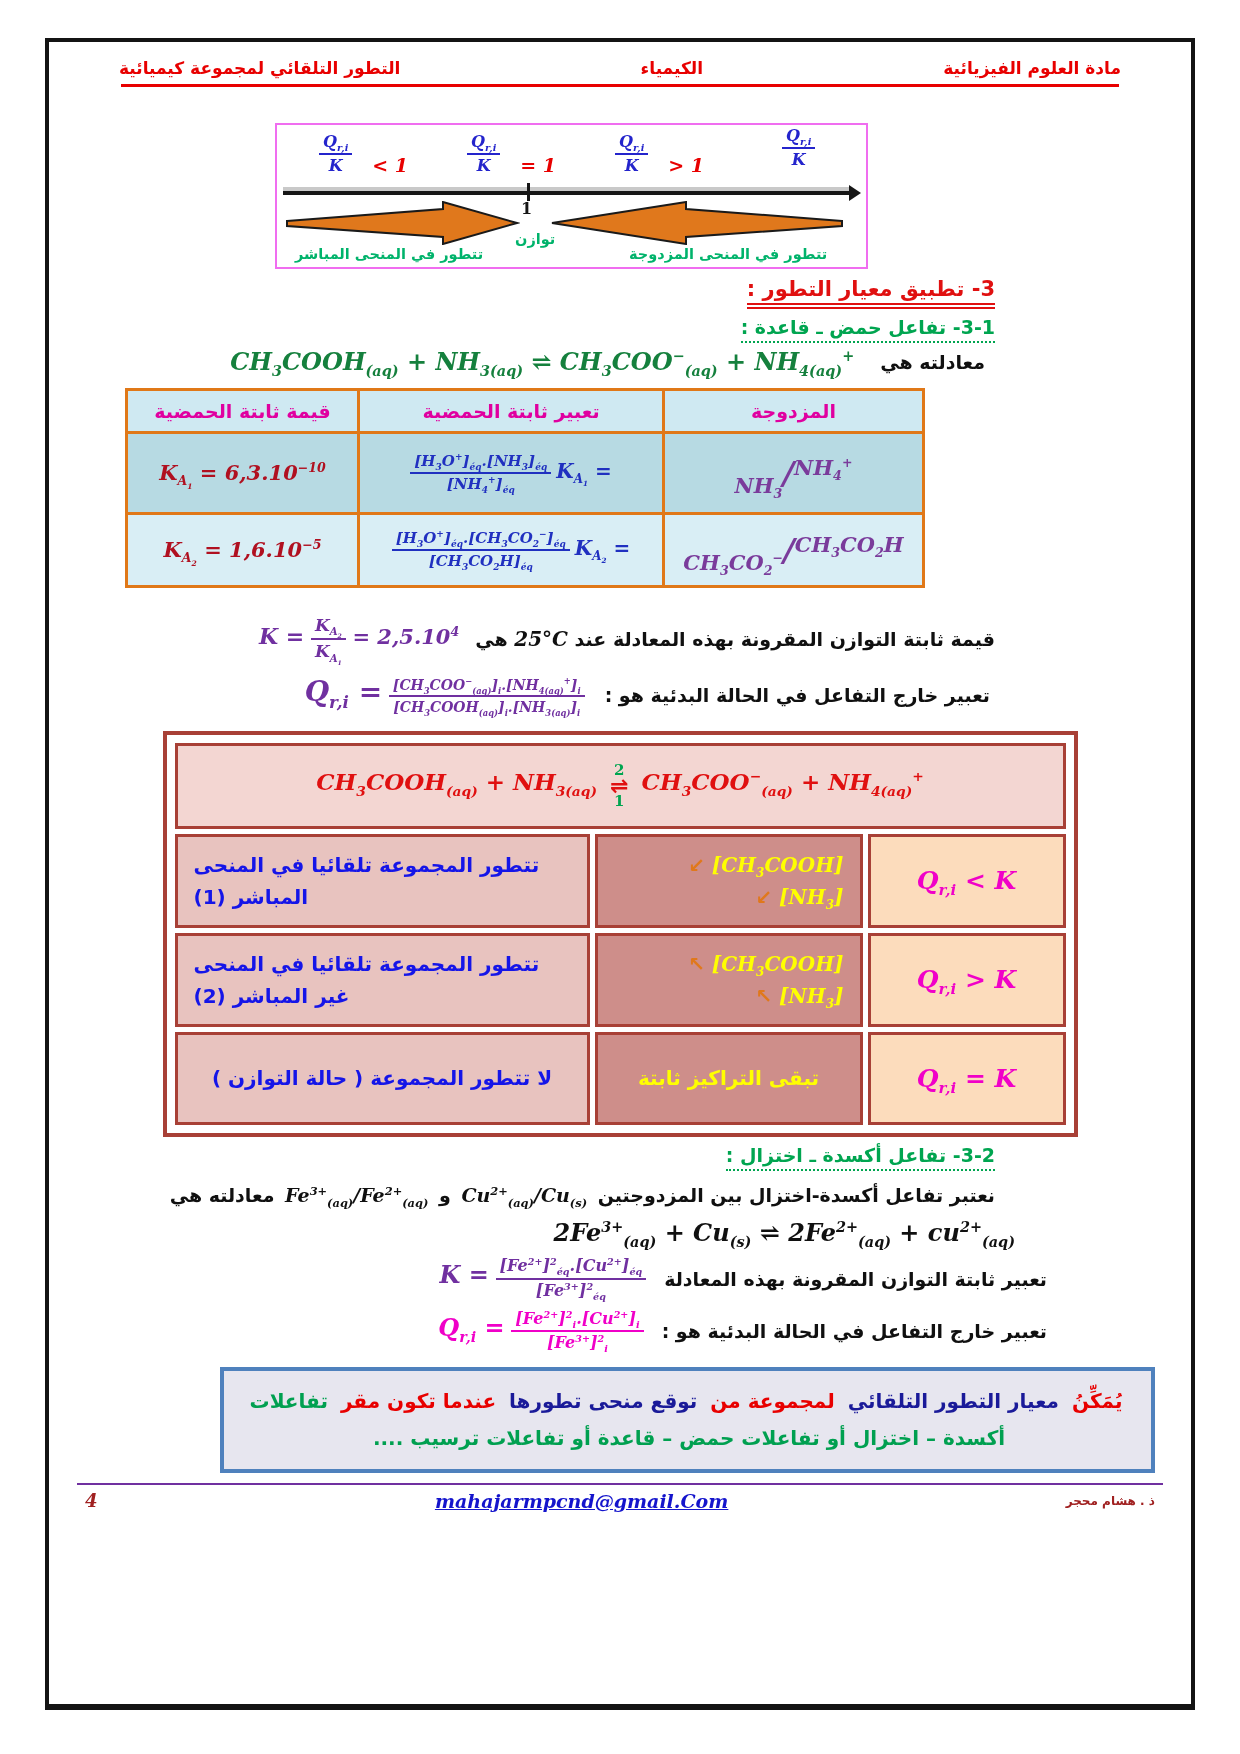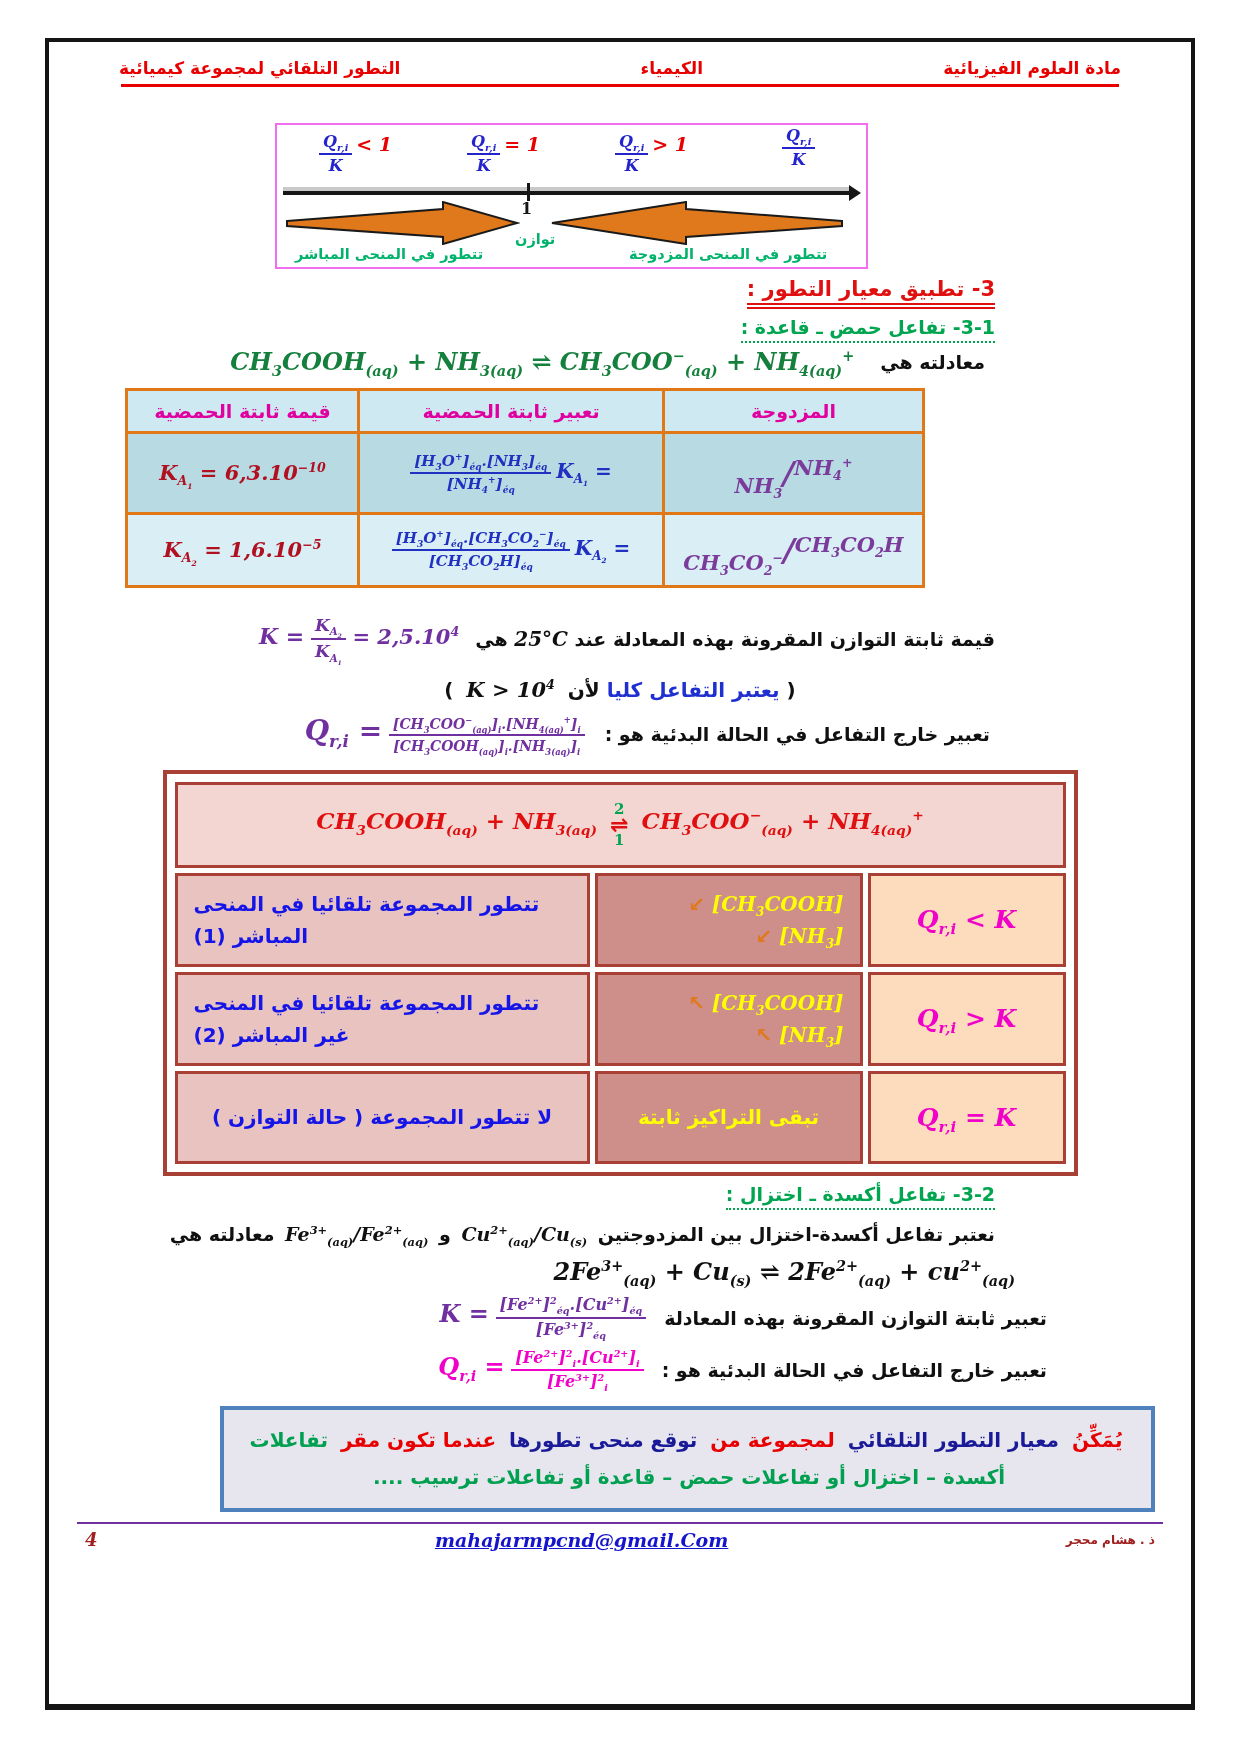--- a/index.html
+++ b/index.html
@@ -19,21 +19,21 @@
         direction:ltr;unicode-bidi:isolate;display:inline-block;}
   .math sub,.math sup{font-size:60%;line-height:0;}
   .vfrac{display:inline-flex;flex-direction:column;align-items:center;line-height:1.15;
          vertical-align:middle;}
   .vfrac .fnum{border-bottom:2px solid currentColor;padding:0 4px 2px;}
   .vfrac .fden{padding-top:2px;}
 
   
   .diagram{position:relative;margin:36px 0 0 200px;width:589px;height:142px;
            border:2px solid #f06df0;background:#fff;}
-  .dgroup{position:absolute;top:8px;display:flex;align-items:flex-start;gap:4px;}
+  .dgroup{position:absolute;top:8px;display:flex;align-items:flex-end;gap:20px;}
   .dfrac{color:#2424cc;font-size:16px;}
   .drel{color:#e80000;font-family:"DejaVu Serif",serif;font-style:italic;font-weight:bold;font-size:19px;}
   .axis-gray{position:absolute;left:6px;top:62px;width:566px;height:4px;background:#c9c9c9;}
   .axis{position:absolute;left:6px;top:66px;width:566px;height:4px;background:#161616;}
   .axis-head{position:absolute;left:572px;top:60px;width:0;height:0;
              border-left:12px solid #161616;border-top:8px solid transparent;border-bottom:8px solid transparent;}
   .tick{position:absolute;left:250px;top:58px;width:3px;height:18px;background:#161616;}
   .tick-label{position:absolute;left:244px;top:74px;color:#161616;
               font-family:"DejaVu Serif",serif;font-weight:bold;font-size:16px;}
   .dsvg{position:absolute;top:76px;}
@@ -264,27 +264,20 @@
       <span class="math purplemath kform">
         <span class="klhs">K =</span>
         <span class="vfrac">
           <span class="fnum">K<sub>A<sub>2</sub></sub></span>
           <span class="fden">K<sub>A<sub>1</sub></sub></span>
         </span>
         <span class="kres">= 2,5.10<sup>4</sup></span>
       </span>
     </div>
 
-    <div class="totline">
-      <span>(</span>
-      <span class="blue">يعتبر التفاعل كليا</span>
-      <span>لأن</span>
-      <span class="math">K &gt; 10<sup>4</sup></span>
-      <span>)</span>
-    </div>
 
     <div class="qrline">
       <span>تعبير خارج التفاعل في الحالة البدئية هو :</span>
       <span class="math purplemath qrform">
         <span class="qlhs">Q<sub>r,i</sub> =</span>
         <span class="vfrac">
           <span class="fnum">[CH<sub>3</sub>COO<sup>−</sup><sub>(aq)</sub>]<sub>i</sub>.[NH<sub>4(aq)</sub><sup>+</sup>]<sub>i</sub></span>
           <span class="fden">[CH<sub>3</sub>COOH<sub>(aq)</sub>]<sub>i</sub>.[NH<sub>3(aq)</sub>]<sub>i</sub></span>
         </span>
       </span>

